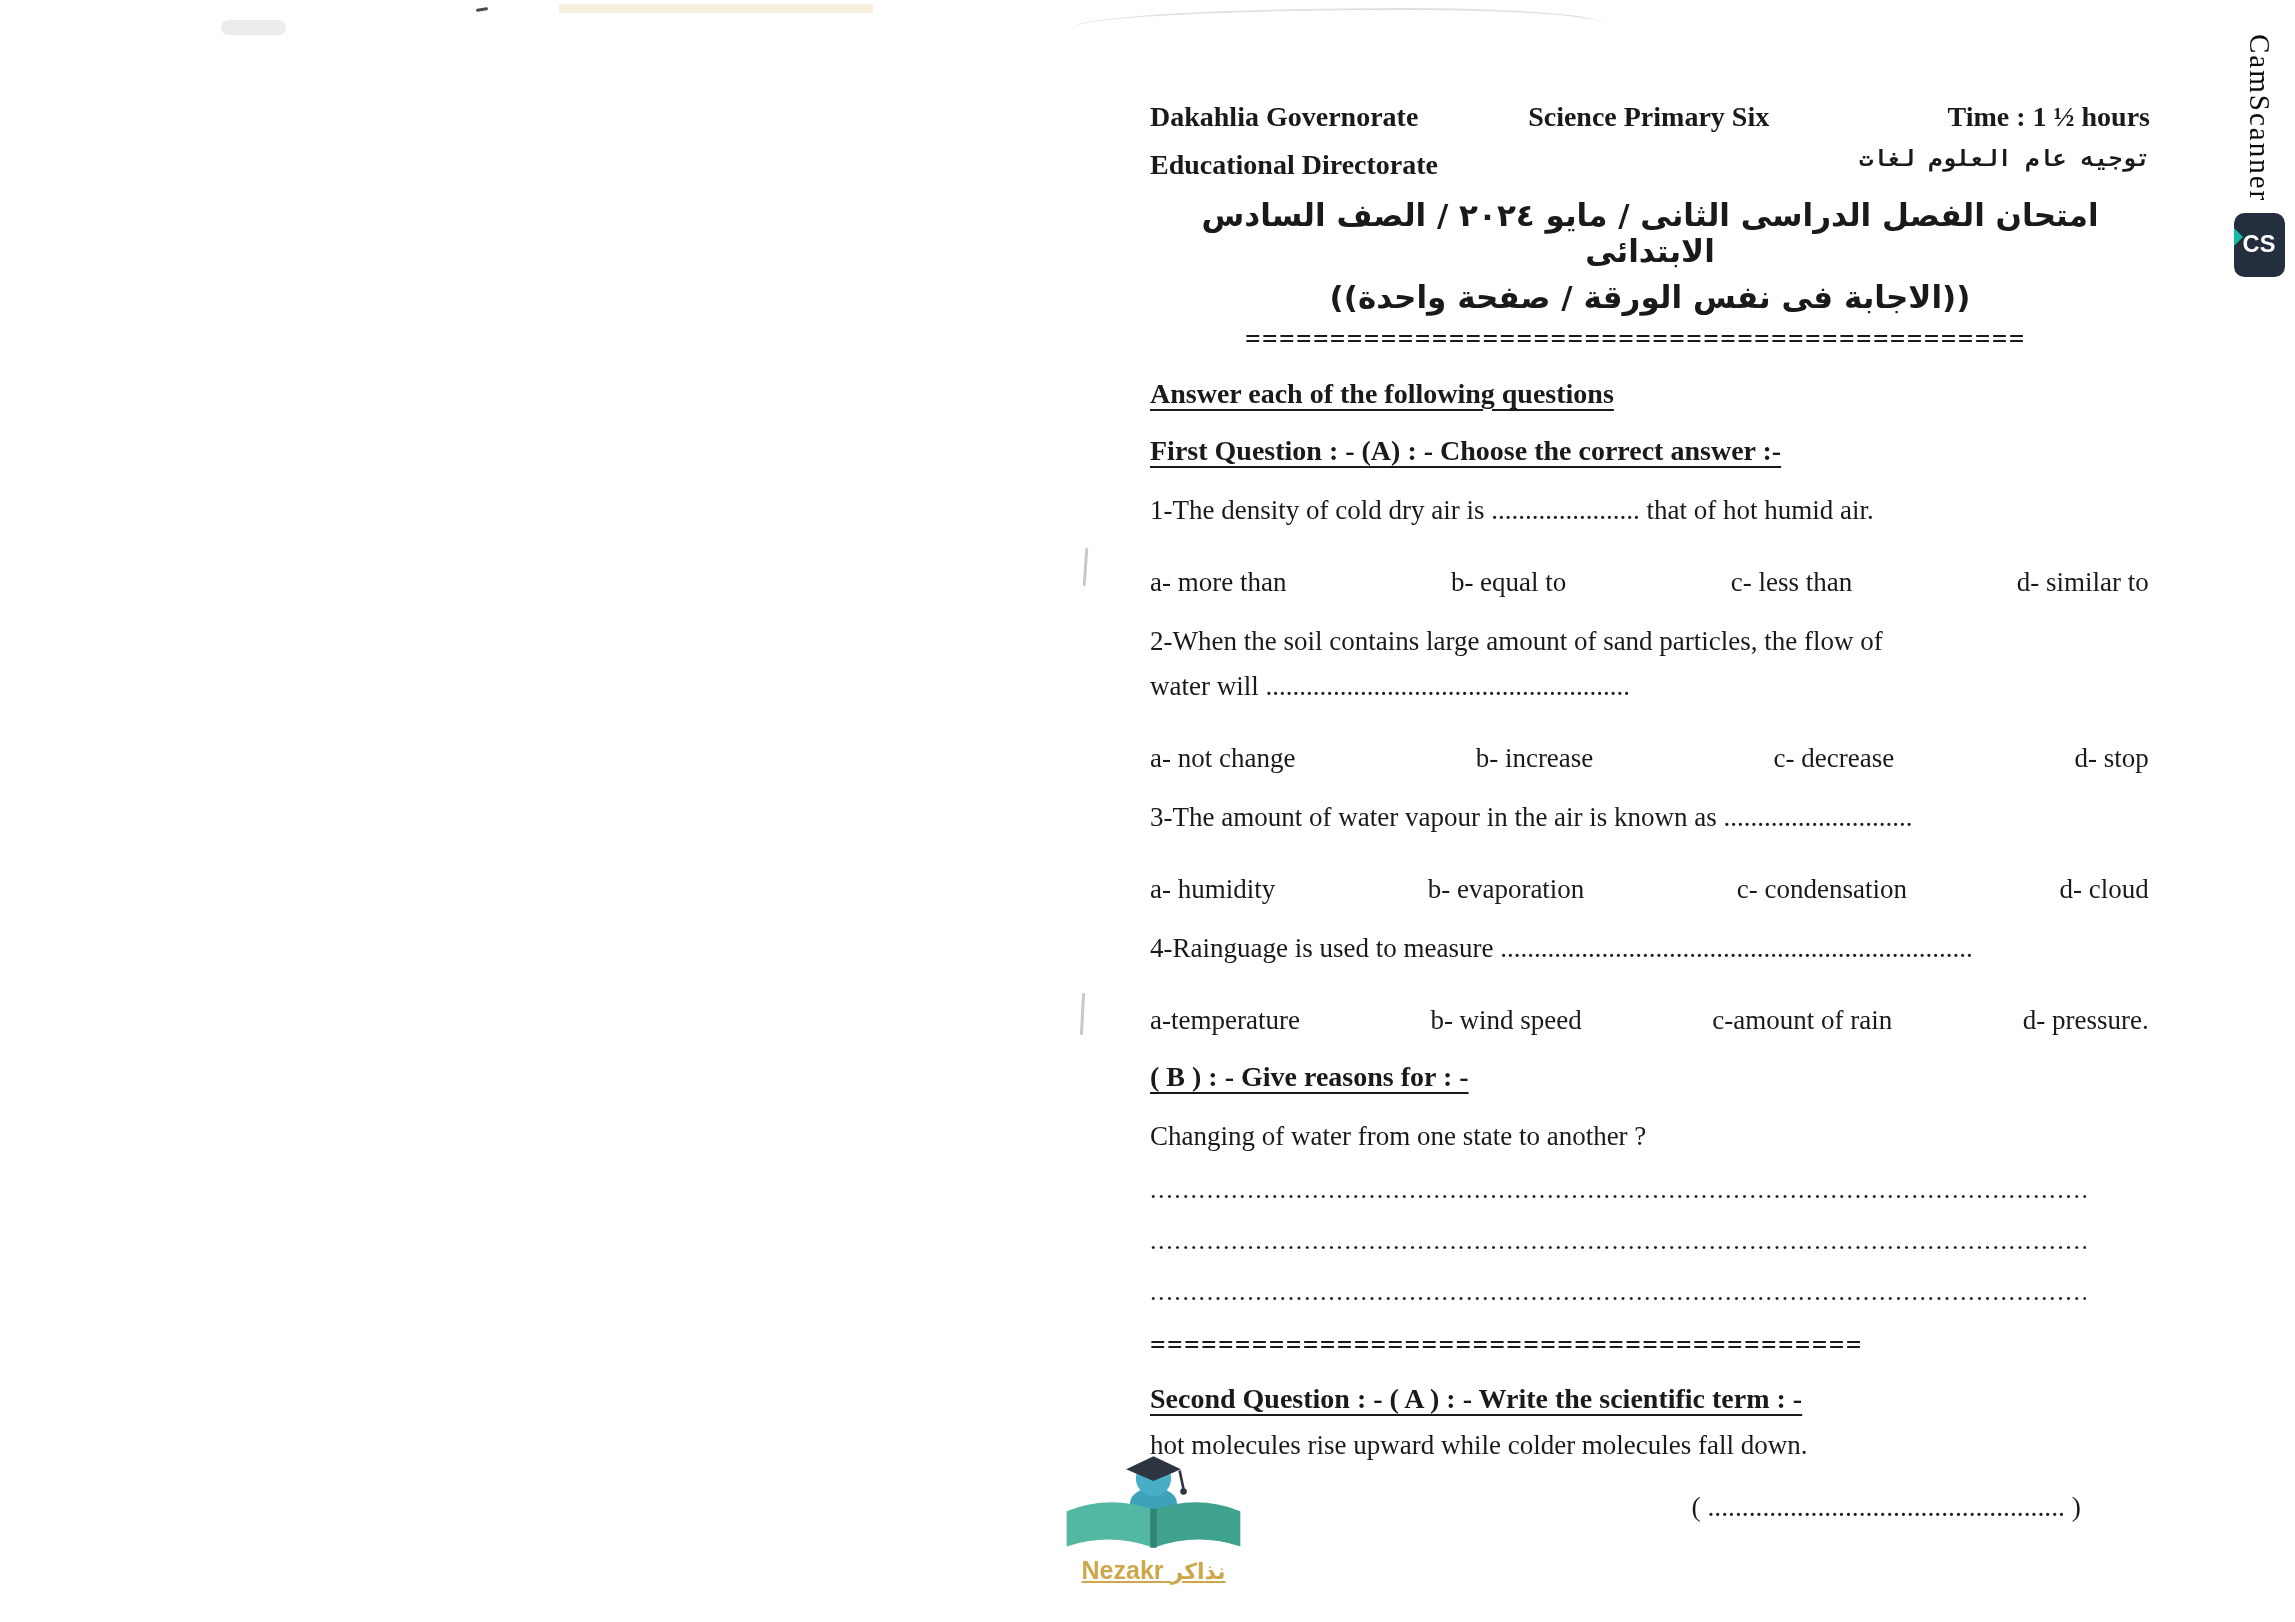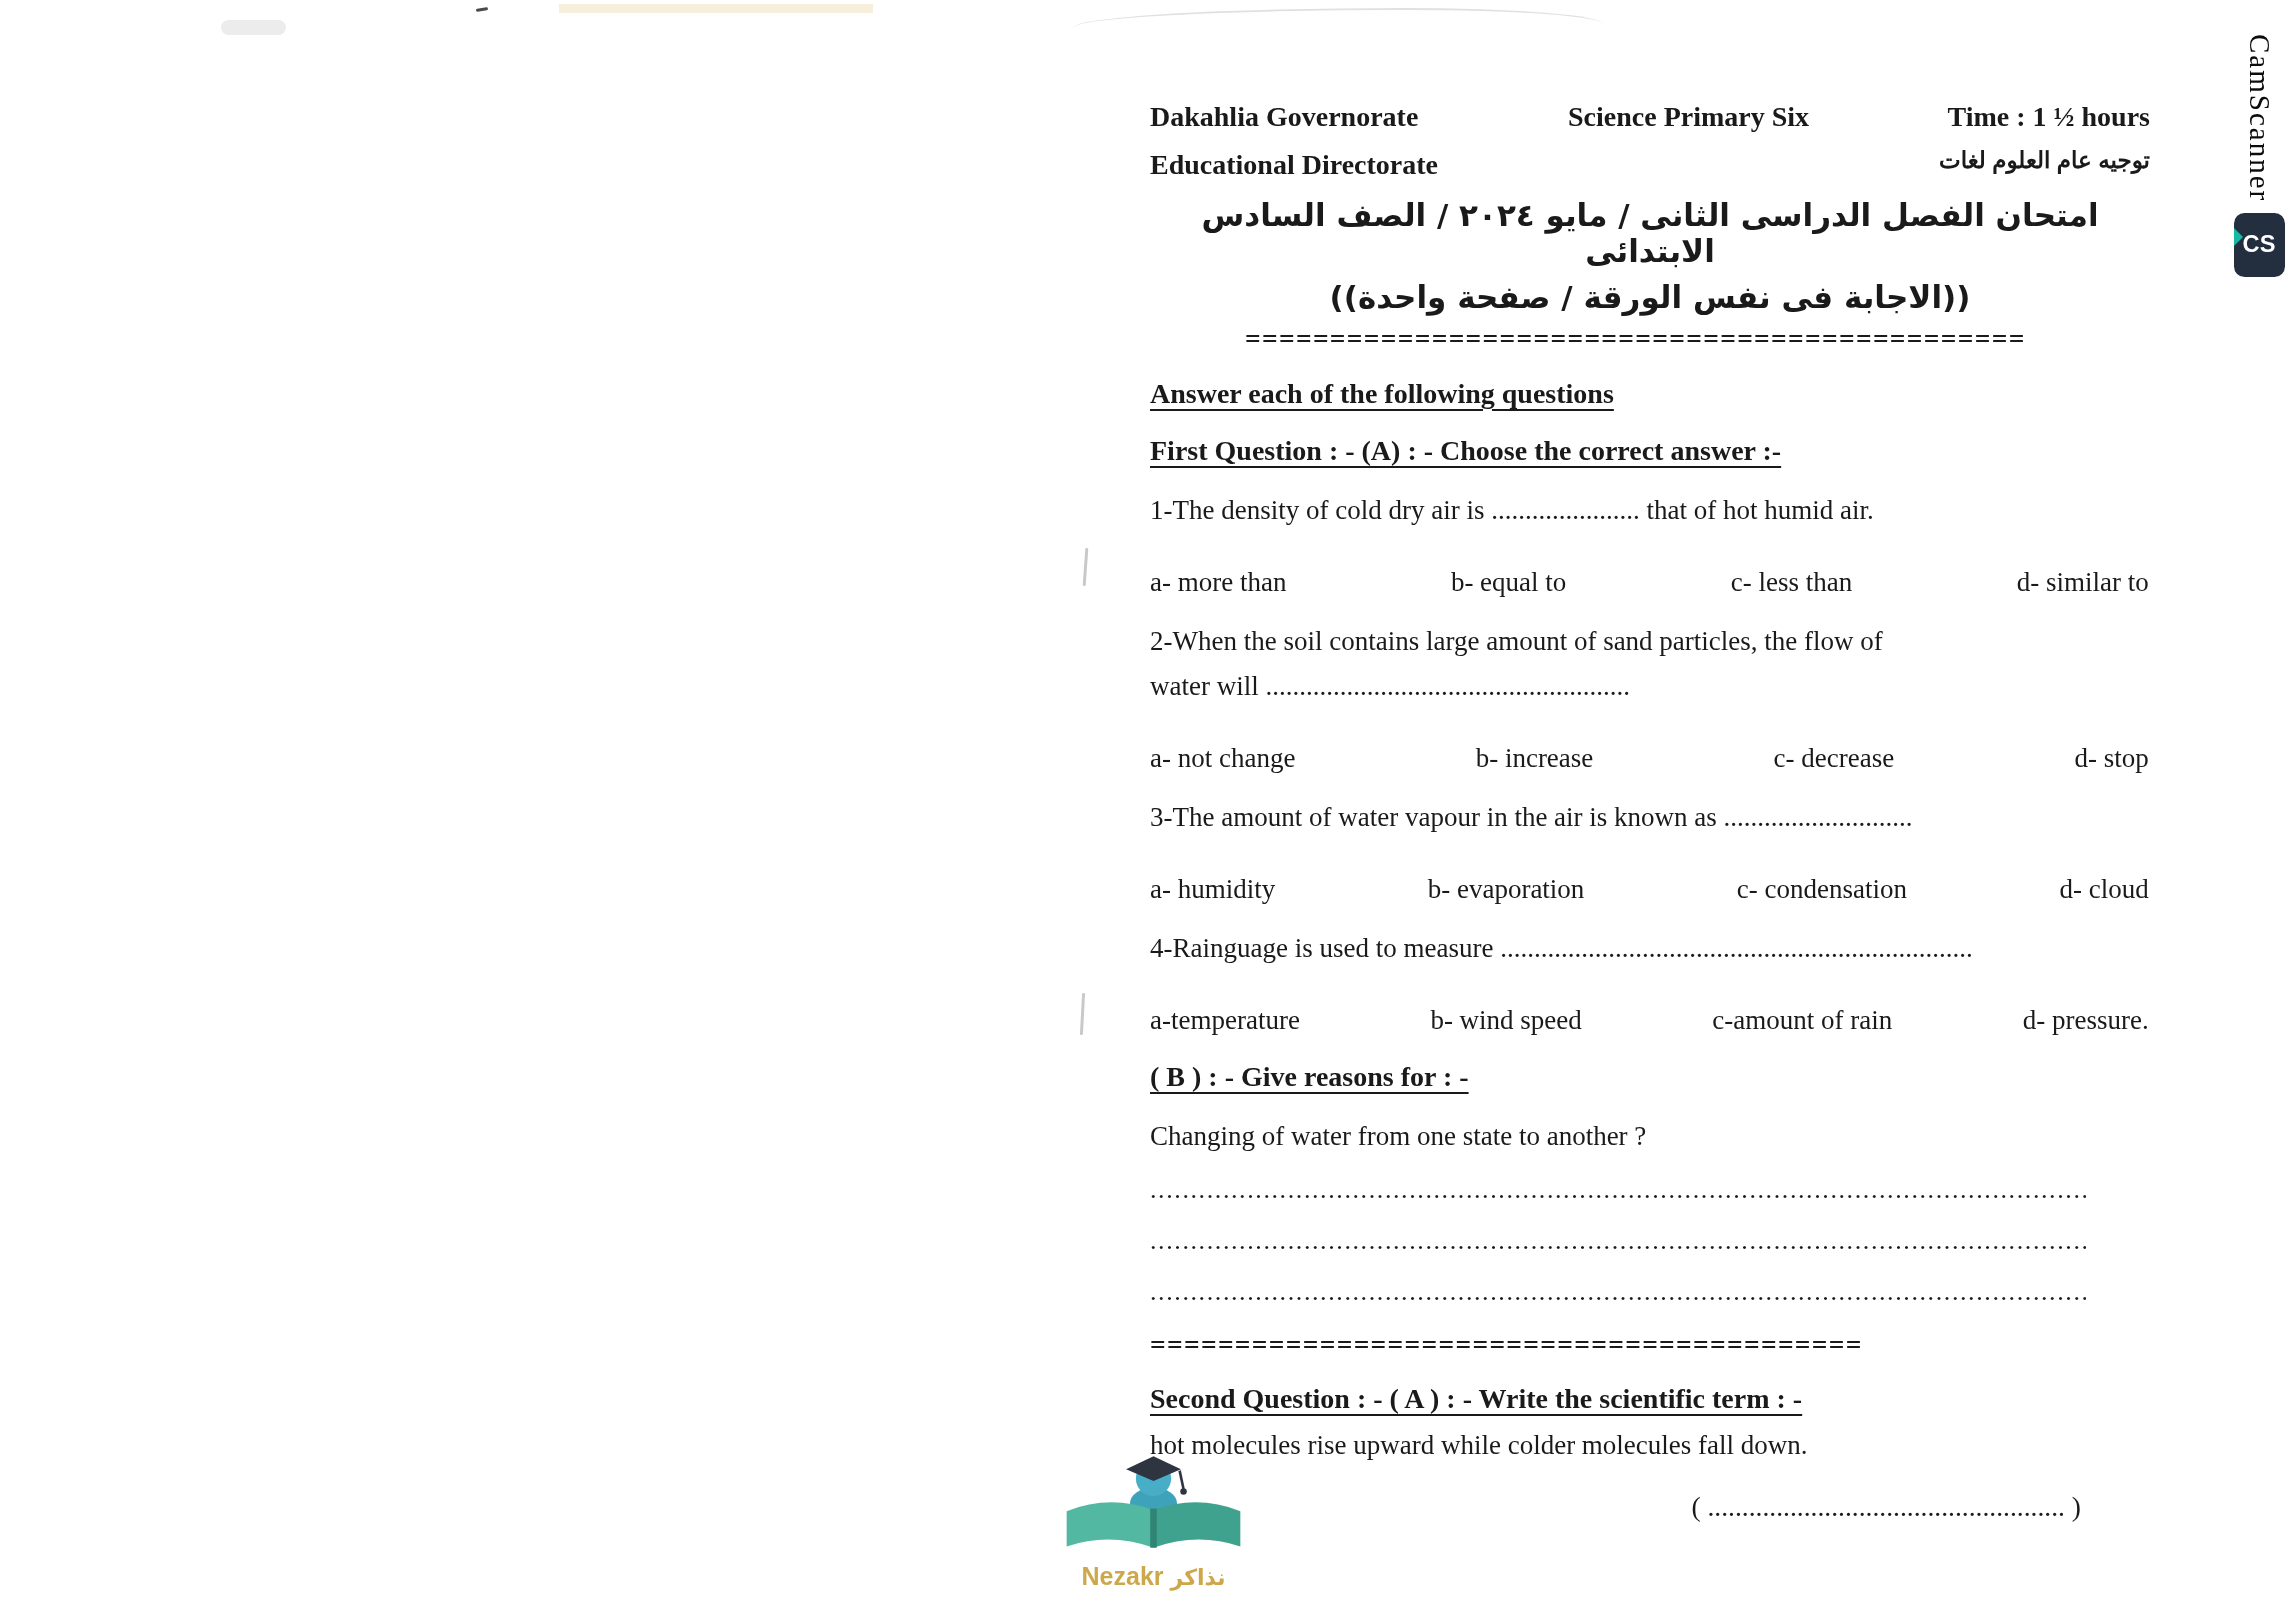--- a/index.html
+++ b/index.html
@@ -25,29 +25,29 @@
   .cs-wrap { position: absolute; top: 34px; right: 10.5px; display: flex; flex-direction: column; align-items: center; gap: 10.5px; }
   .cs-text { writing-mode: vertical-rl; font-family: "Liberation Serif", serif; font-size: 29px; letter-spacing: 2px; color: #0c0c0c; }
   .cs-badge { position: relative; width: 51px; height: 64px; background: #232f3e; border-radius: 10.5px;
               display: flex; align-items: center; justify-content: center; }
   .cs-badge-accent { position: absolute; left: 0; top: 15.7px; width: 0; height: 0;
               border-top: 9.8px solid transparent; border-bottom: 9.8px solid transparent; border-left: 9.2px solid #17b8a6; }
   .cs-badge-text { color: #ffffff; font-family: "Liberation Sans", sans-serif; font-weight: bold; font-size: 23.6px; }
 
   
   .nezakr { position: absolute; left: 1052px; top: 1438px; width: 203px; text-align: center; opacity: .92; z-index: 1; }
-  .nezakr-text { margin-top: 11px; font-family: "Liberation Sans", sans-serif; font-weight: bold; color: #c9a13b; font-size: 25px; }
+  .nezakr-text { margin-top: 5px; font-family: "Liberation Sans", sans-serif; font-weight: bold; color: #c9a13b; font-size: 25px; text-decoration: underline; }
   .nezakr-text .ar { font-family: "DejaVu Sans", sans-serif; font-size: 22px; }
 
   
   .doc { position: absolute; left: 1150px; top: 93px; width: 1000px; z-index: 2; }
 
   .hdr { display: flex; justify-content: space-between; font-weight: bold; font-size: 28px; line-height: 1.7; }
   .hdr-col.right { text-align: right; }
-  .arabic { font-family: Liberation Sans, sans-serif; font-size: 23px; }
+  .arabic { font-family: Liberation Mono, monospace; font-size: 23px; }
 
   .ar-line { direction: rtl; text-align: center; font-weight: bold; font-size: 31px;
              font-family: "DejaVu Sans", sans-serif; margin-top: 9.2px; }
 
   .sep { font-weight: bold; font-size: 27.5px; letter-spacing: 1.3px; white-space: nowrap; overflow: hidden; line-height: 1; }
   .sep-1 { margin-top: 10.5px; margin-left: 95px; max-width: 811px; }
   .sep-2 { margin-top: 26px; max-width: 739px; }
 
   .heading { font-size: 28px; font-weight: bold; text-decoration: underline;
              text-underline-offset: 5.9px; text-decoration-thickness: 2px; margin-top: 25px; white-space: nowrap; }

